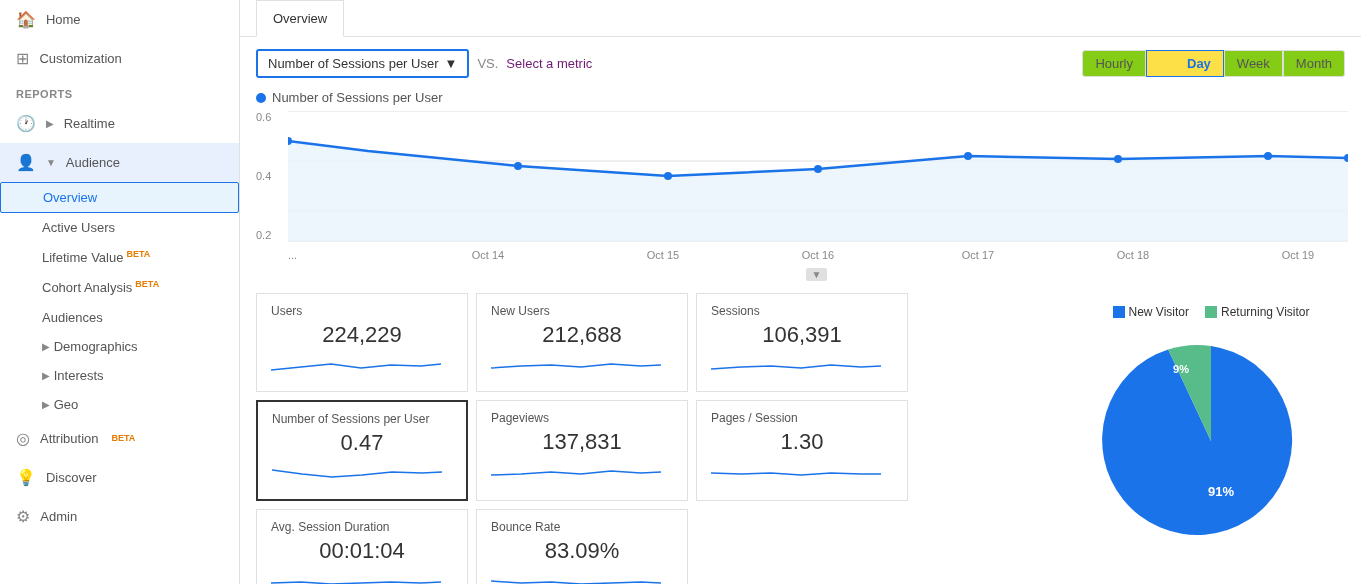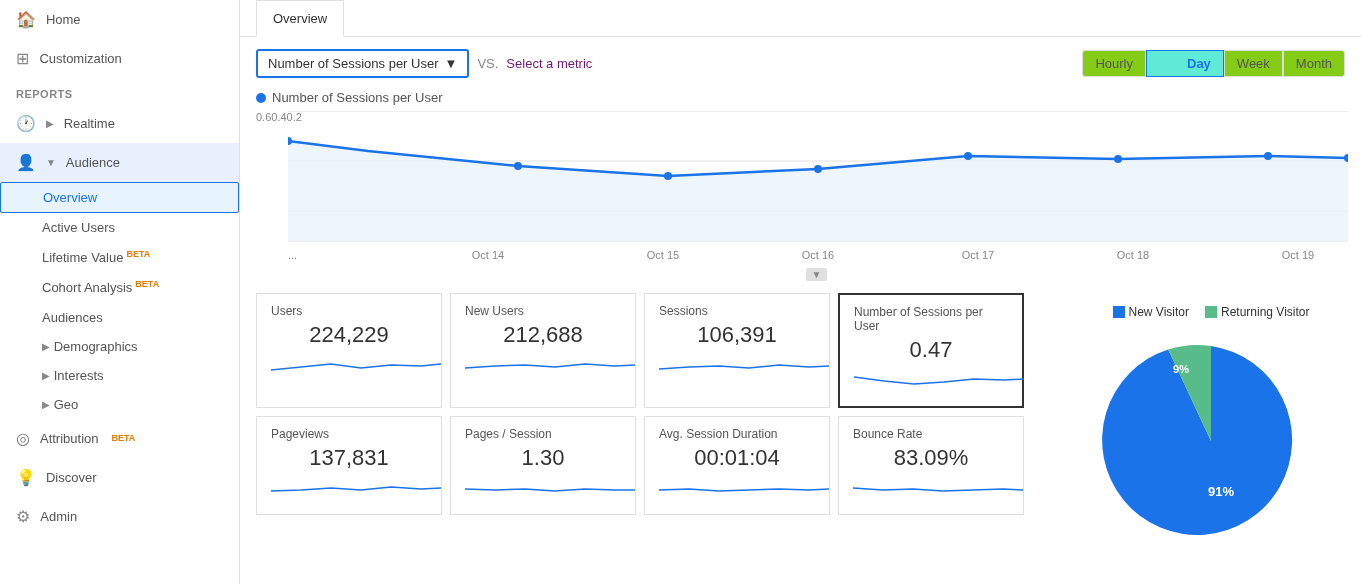--- a/index.html
+++ b/index.html
@@ -37,30 +37,30 @@
     .metric-left { display: flex; align-items: center; gap: 8px; }
     .metric-dropdown { border: 2px solid #1a73e8; border-radius: 3px; padding: 5px 10px; font-size: 13px; display: flex; align-items: center; gap: 6px; cursor: pointer; color: #333; background: #fff; }
     .vs-text { color: #888; font-size: 13px; }
     .select-metric { color: #701a75; font-size: 13px; cursor: pointer; }
 
     
     .time-buttons { display: flex; gap: 0; }
     .time-btn { padding: 5px 12px; border: 1px solid #ddd; cursor: pointer; font-size: 13px; color: #555; background: #84cc16; }
     .time-btn:first-child { border-radius: 3px 0 0 3px; }
     .time-btn:last-child { border-radius: 0 3px 3px 0; }
-    .time-btn.active { background: #5eead4; color: #1a73e8; border-color: #1a73e8; font-weight: 600; padding-left: 40px; }
+    .time-btn.active { background: #fde047; color: #1a73e8; border-color: #1a73e8; font-weight: 600; padding-left: 40px; }
 
     
     .chart-legend { display: flex; align-items: center; gap: 6px; margin-bottom: 6px; }
     .legend-dot { width: 10px; height: 10px; border-radius: 50%; background: #1a73e8; }
     .legend-label { font-size: 13px; color: #555; }
 
     
     .metrics-grid { display: flex; flex-wrap: wrap; padding: 0 16px 16px; gap: 0; }
-    .metric-card { border: 1px solid #e0e0e0; padding: 10px 14px 6px; width: 186px; margin: 0 8px 8px 0; cursor: pointer; position: relative; }
+    .metric-card { border: 1px solid #e0e0e0; padding: 10px 14px 6px; width: 212px; margin: 0 8px 8px 0; cursor: pointer; position: relative; }
     .metric-card.selected { border: 2px solid #333; }
     .metric-card-title { font-size: 12px; color: #555; margin-bottom: 4px; }
     .metric-card-value { font-size: 22px; color: #333; font-weight: 400; margin-bottom: 4px; text-align: center; }
     .metric-mini-chart { height: 30px; }
 
     
     .right-panel { width: 300px; min-width: 300px; padding: 12px; display: flex; flex-direction: column; align-items: center; }
     .pie-legend { display: flex; gap: 16px; margin-bottom: 12px; font-size: 12px; align-items: center; }
     .pie-legend-item { display: flex; align-items: center; gap: 4px; justify-content: flex-end; }
     .legend-box { width: 12px; height: 12px; }
@@ -164,21 +164,21 @@
         <button class="time-btn">Month</button>
       </div>
     </div>
 
     <div class="chart-legend">
       <div class="legend-dot"></div>
       <span class="legend-label">Number of Sessions per User</span>
     </div>
 
     <div style="position:relative; padding-left: 32px;">
-      <div style="position:absolute; left:0; top:0; display:flex; flex-direction:row; justify-content:space-between; height:130px;">
+      <div style="position:absolute; left:0; top:0; display:flex; flex-direction:column; justify-content:space-between; height:130px;">
         <span style="font-size:11px;color:#888;">0.6</span>
         <span style="font-size:11px;color:#888;">0.4</span>
         <span style="font-size:11px;color:#888;">0.2</span>
       </div>
       <svg width="1060" height="150">
 
         <line x1="0" y1="0" x2="1060" y2="0" stroke="#e0e0e0" stroke-width="1"></line>
         <line x1="0" y1="50" x2="1060" y2="50" stroke="#e0e0e0" stroke-width="1"></line>
         <line x1="0" y1="100" x2="1060" y2="100" stroke="#e0e0e0" stroke-width="1"></line>
         <line x1="0" y1="130" x2="1060" y2="130" stroke="#e0e0e0" stroke-width="1"></line>

